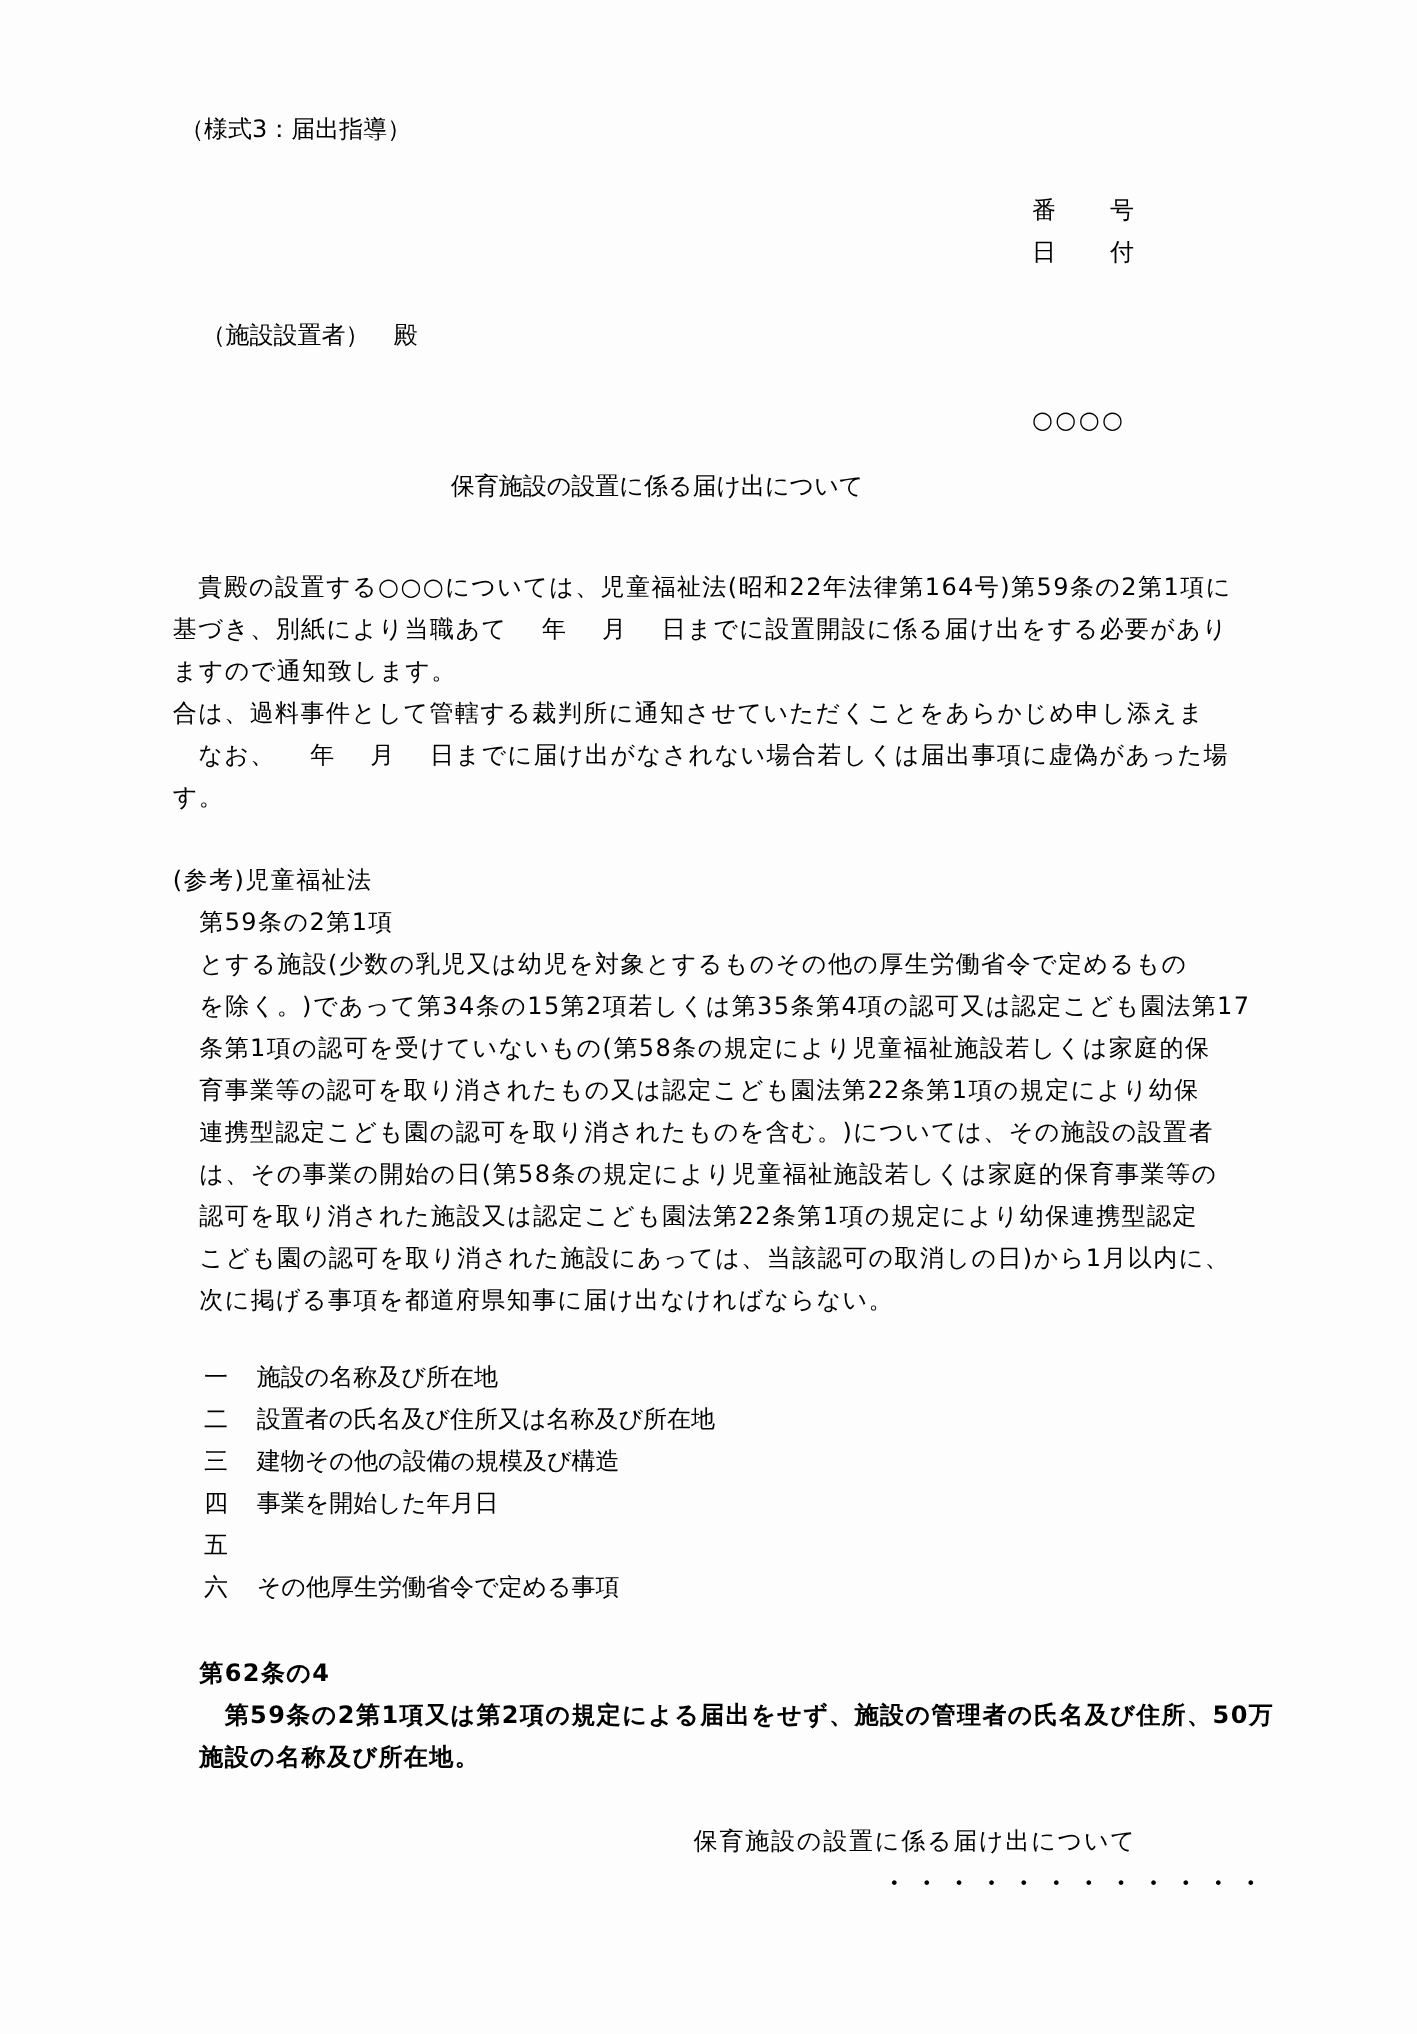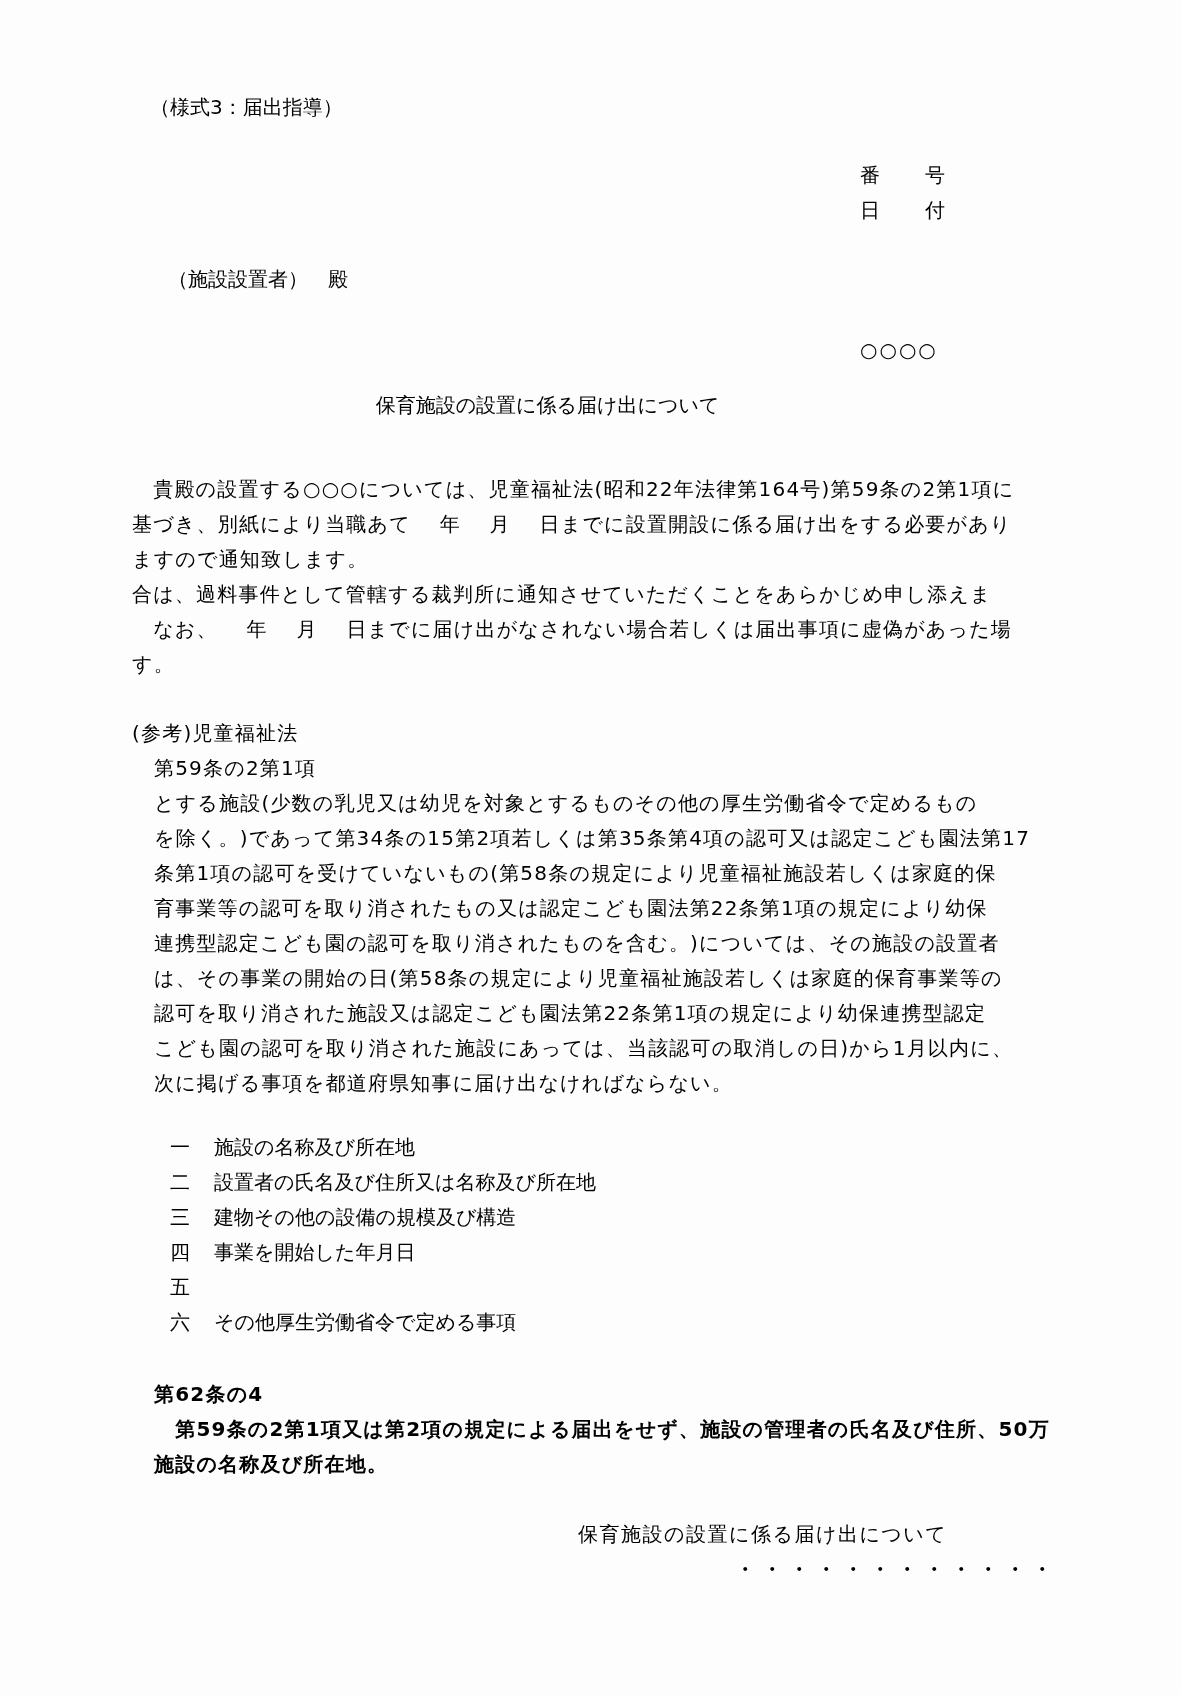--- a/index.html
+++ b/index.html
@@ -19,21 +19,21 @@
   }
   .abs { position: absolute; white-space: nowrap; }
   .form-label { left: 150px; top: 90px; }
   .ref-block { left: 860px; top: 158px; }
   .ref-row { display: flex; width: 85px; justify-content: space-between; height: 35px; }
   .addressee { left: 168px; top: 262px; }
   .sender { left: 860px; top: 333px; letter-spacing: 2px; }
   .doc-title { left: 0; width: 1095px; text-align: center; top: 388px; }
   .body-block {
     position: absolute;
-    left: 132px;
+    left: 144px;
     width: 885px;
   }
   .line { display: block; height: 35px; white-space: nowrap; letter-spacing: 1.2px; }
   .indent1 { padding-left: 22px; }
   .para1 { top: 472px; }
   .para2 { top: 577px; }
   .ref-section { top: 716px; }
   .items-block { top: 1130px; left: 170px; }
   .item { display: flex; height: 35px; }
   .item-num { width: 44px; }

